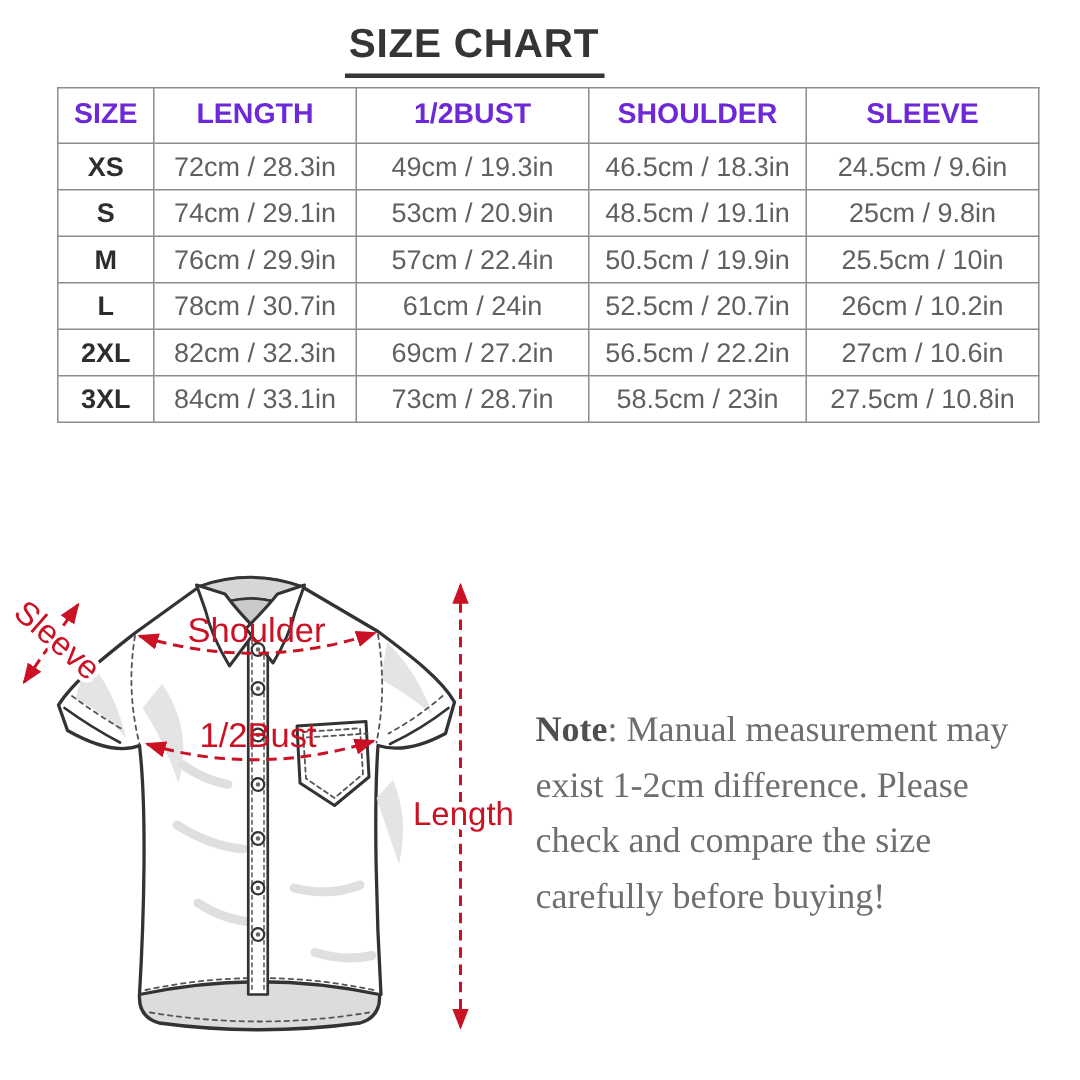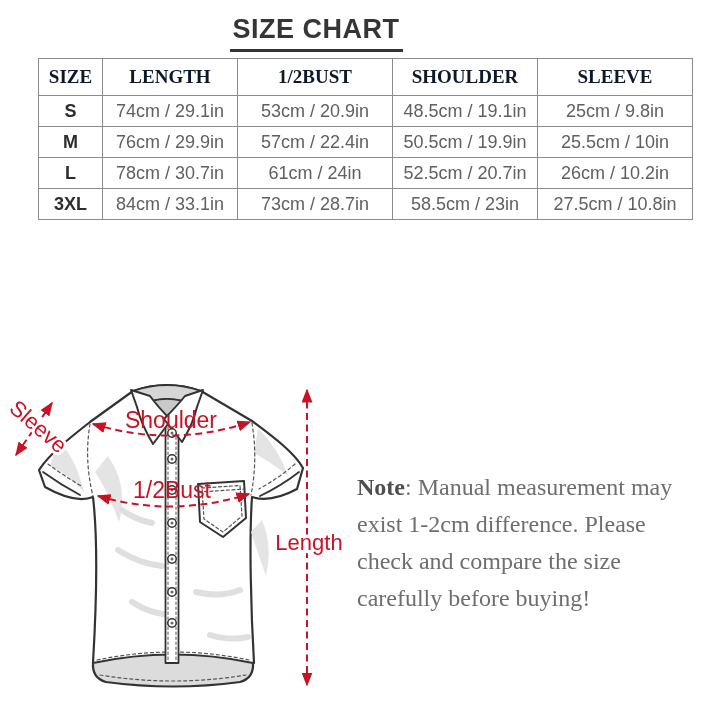--- a/index.html
+++ b/index.html
@@ -8,21 +8,21 @@
 
   .title-wrap{position:absolute;top:14px;left:0;width:632px;text-align:center;}
   .title{display:inline-block;font-size:27px;font-weight:bold;color:#353535;
          letter-spacing:.5px;border-bottom:3px solid #353535;padding:0 3px 4px 3px;}
 
   table.size-table{position:absolute;left:38px;top:58px;width:644px;
 
          border-collapse:collapse;table-layout:fixed;}
   .size-table th,.size-table td{border:1px solid #8c8c8c;text-align:center;
          vertical-align:middle;padding:0;overflow:hidden;white-space:nowrap;}
-  .size-table th{height:36px;font-size:19px;font-weight:bold;color:#0f172a;font-family:Liberation Serif, serif;}
+  .size-table th{height:36px;font-size:19px;font-weight:bold;color:#6d28d9;}
   .size-table td{height:30px;font-size:18px;color:#606060;}
   .size-table td.size-col{font-weight:bold;color:#2d2d2d;}
   .c0{width:64px;} .c1{width:135px;} .c2{width:155px;} .c3{width:145px;} .c4{width:155px;}
 
   .diagram{position:absolute;left:0;top:360px;width:350px;height:360px;}
 
   .note{position:absolute;left:357px;top:469px;width:336px;font-size:24px;
         line-height:37px;color:#6e6e6e;font-family:Liberation Serif, serif;}
   .note b{color:#4f4f4f;}
 </style>
@@ -47,39 +47,53 @@
       <tr>
         <th>SIZE</th>
         <th>LENGTH</th>
         <th>1/2BUST</th>
         <th>SHOULDER</th>
         <th>SLEEVE</th>
       </tr>
     </thead>
     <tbody>
       <tr>
+        <td class="size-col">XS</td>
+        <td>72cm / 28.3in</td>
+        <td>49cm / 19.3in</td>
+        <td>46.5cm / 18.3in</td>
+        <td>24.5cm / 9.6in</td>
+      </tr>
+      <tr>
         <td class="size-col">S</td>
         <td>74cm / 29.1in</td>
         <td>53cm / 20.9in</td>
         <td>48.5cm / 19.1in</td>
         <td>25cm / 9.8in</td>
       </tr>
       <tr>
         <td class="size-col">M</td>
         <td>76cm / 29.9in</td>
         <td>57cm / 22.4in</td>
         <td>50.5cm / 19.9in</td>
         <td>25.5cm / 10in</td>
       </tr>
       <tr>
         <td class="size-col">L</td>
         <td>78cm / 30.7in</td>
         <td>61cm / 24in</td>
         <td>52.5cm / 20.7in</td>
         <td>26cm / 10.2in</td>
+      </tr>
+      <tr>
+        <td class="size-col">2XL</td>
+        <td>82cm / 32.3in</td>
+        <td>69cm / 27.2in</td>
+        <td>56.5cm / 22.2in</td>
+        <td>27cm / 10.6in</td>
       </tr>
       <tr>
         <td class="size-col">3XL</td>
         <td>84cm / 33.1in</td>
         <td>73cm / 28.7in</td>
         <td>58.5cm / 23in</td>
         <td>27.5cm / 10.8in</td>
       </tr>
     </tbody>
   </table>

